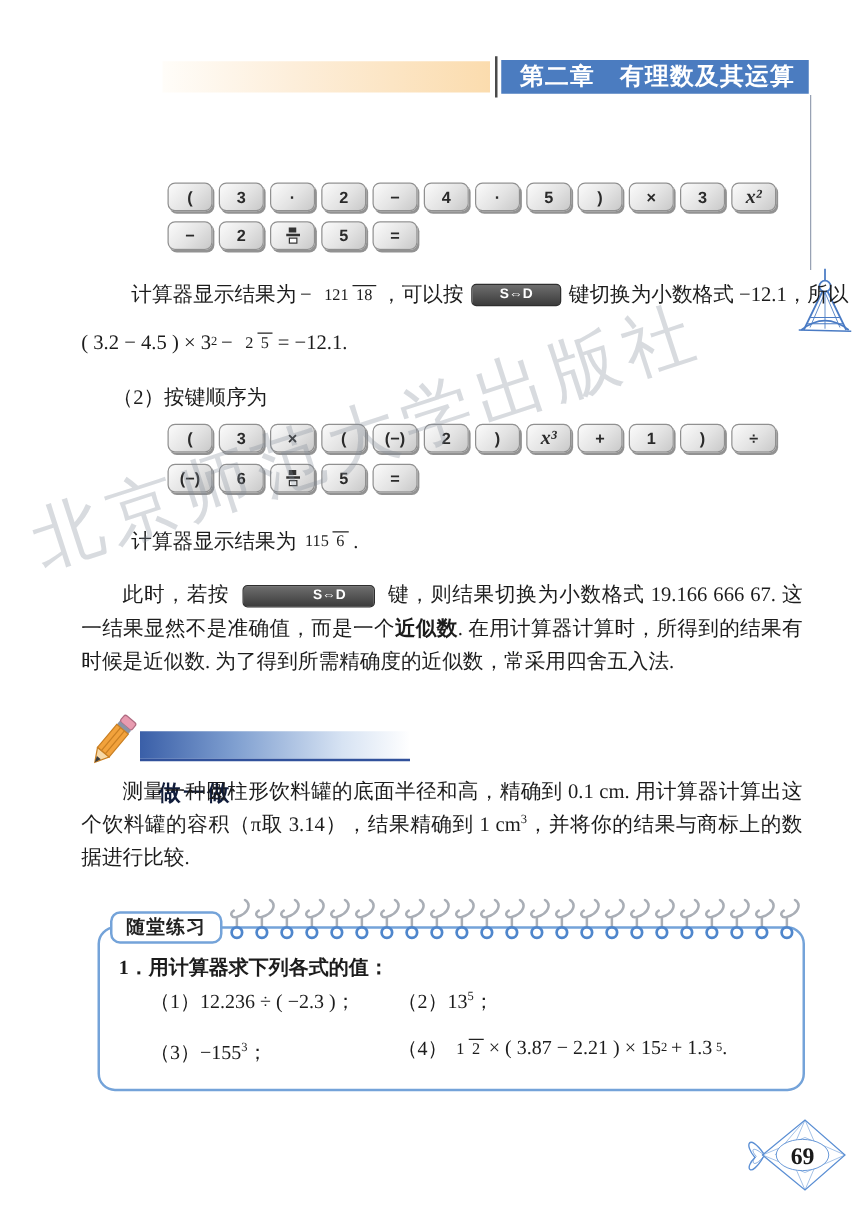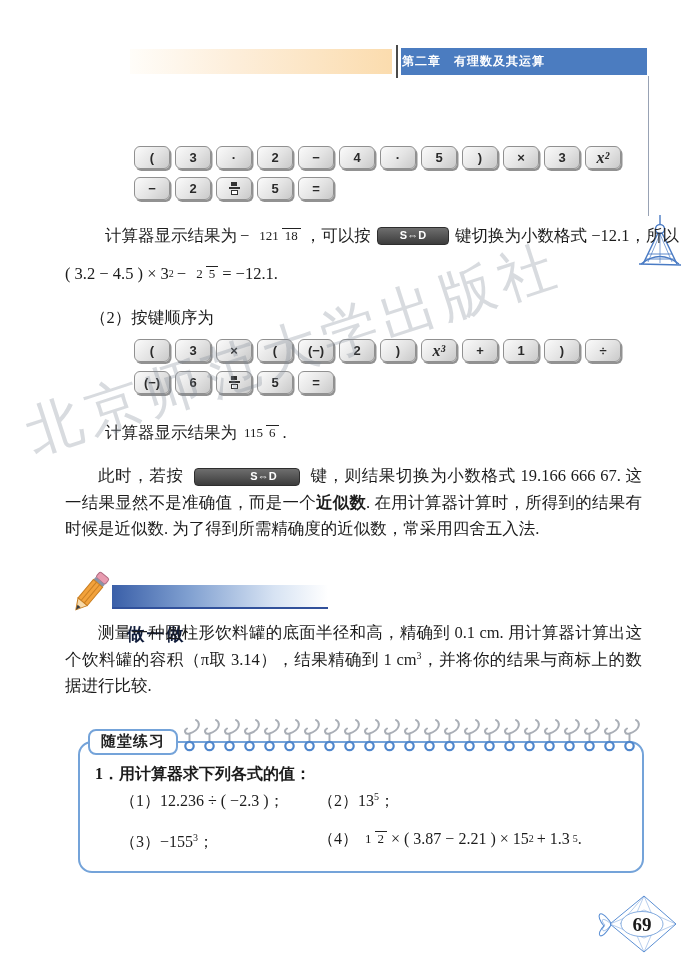--- a/index.html
+++ b/index.html
@@ -4,22 +4,22 @@
 <style>
   html,body{margin:0;padding:0;}
   body{background:#ffffff;font-family:"Liberation Serif","DejaVu Serif",serif;color:#1c1c1c;}
   #page{position:relative;width:691px;height:979px;background:#fff;overflow:hidden;}
 
   
   .orange-bar{position:absolute;left:130px;top:49px;width:262px;height:25px;
     background:linear-gradient(to right,#fffdf9 0%,#fdeeda 40%,#fbdcae 100%);}
   .header-divider{position:absolute;left:396px;top:45px;width:2px;height:33px;background:#4a4a4a;}
   .chapter-box{position:absolute;left:401px;top:48px;width:246px;height:27px;background:#4b7cc0;
-    color:#fff;font-family:"Liberation Sans",sans-serif;font-weight:bold;font-size:12px;
-    line-height:27px;padding-left:1px;box-sizing:border-box;letter-spacing:1px;}
+    color:#fff;font-family:"Liberation Sans",sans-serif;font-weight:bold;font-size:19px;
+    line-height:27px;padding-left:15px;box-sizing:border-box;letter-spacing:1px;}
   .margin-line{position:absolute;left:648px;top:76px;width:1px;height:140px;background:#98a2b4;}
 
   
   .tline{position:absolute;font-size:16.5px;white-space:nowrap;}
   .para{position:absolute;left:65px;width:577px;font-size:16.5px;line-height:26.5px;
     text-align:justify;text-indent:2em;margin:0;}
   .mline{position:absolute;display:flex;align-items:center;font-size:16.5px;white-space:nowrap;}
   .mline > *{flex:0 0 auto;}
   .gap-s{margin:0 3px;}
   sup{font-size:10px;line-height:0;}

